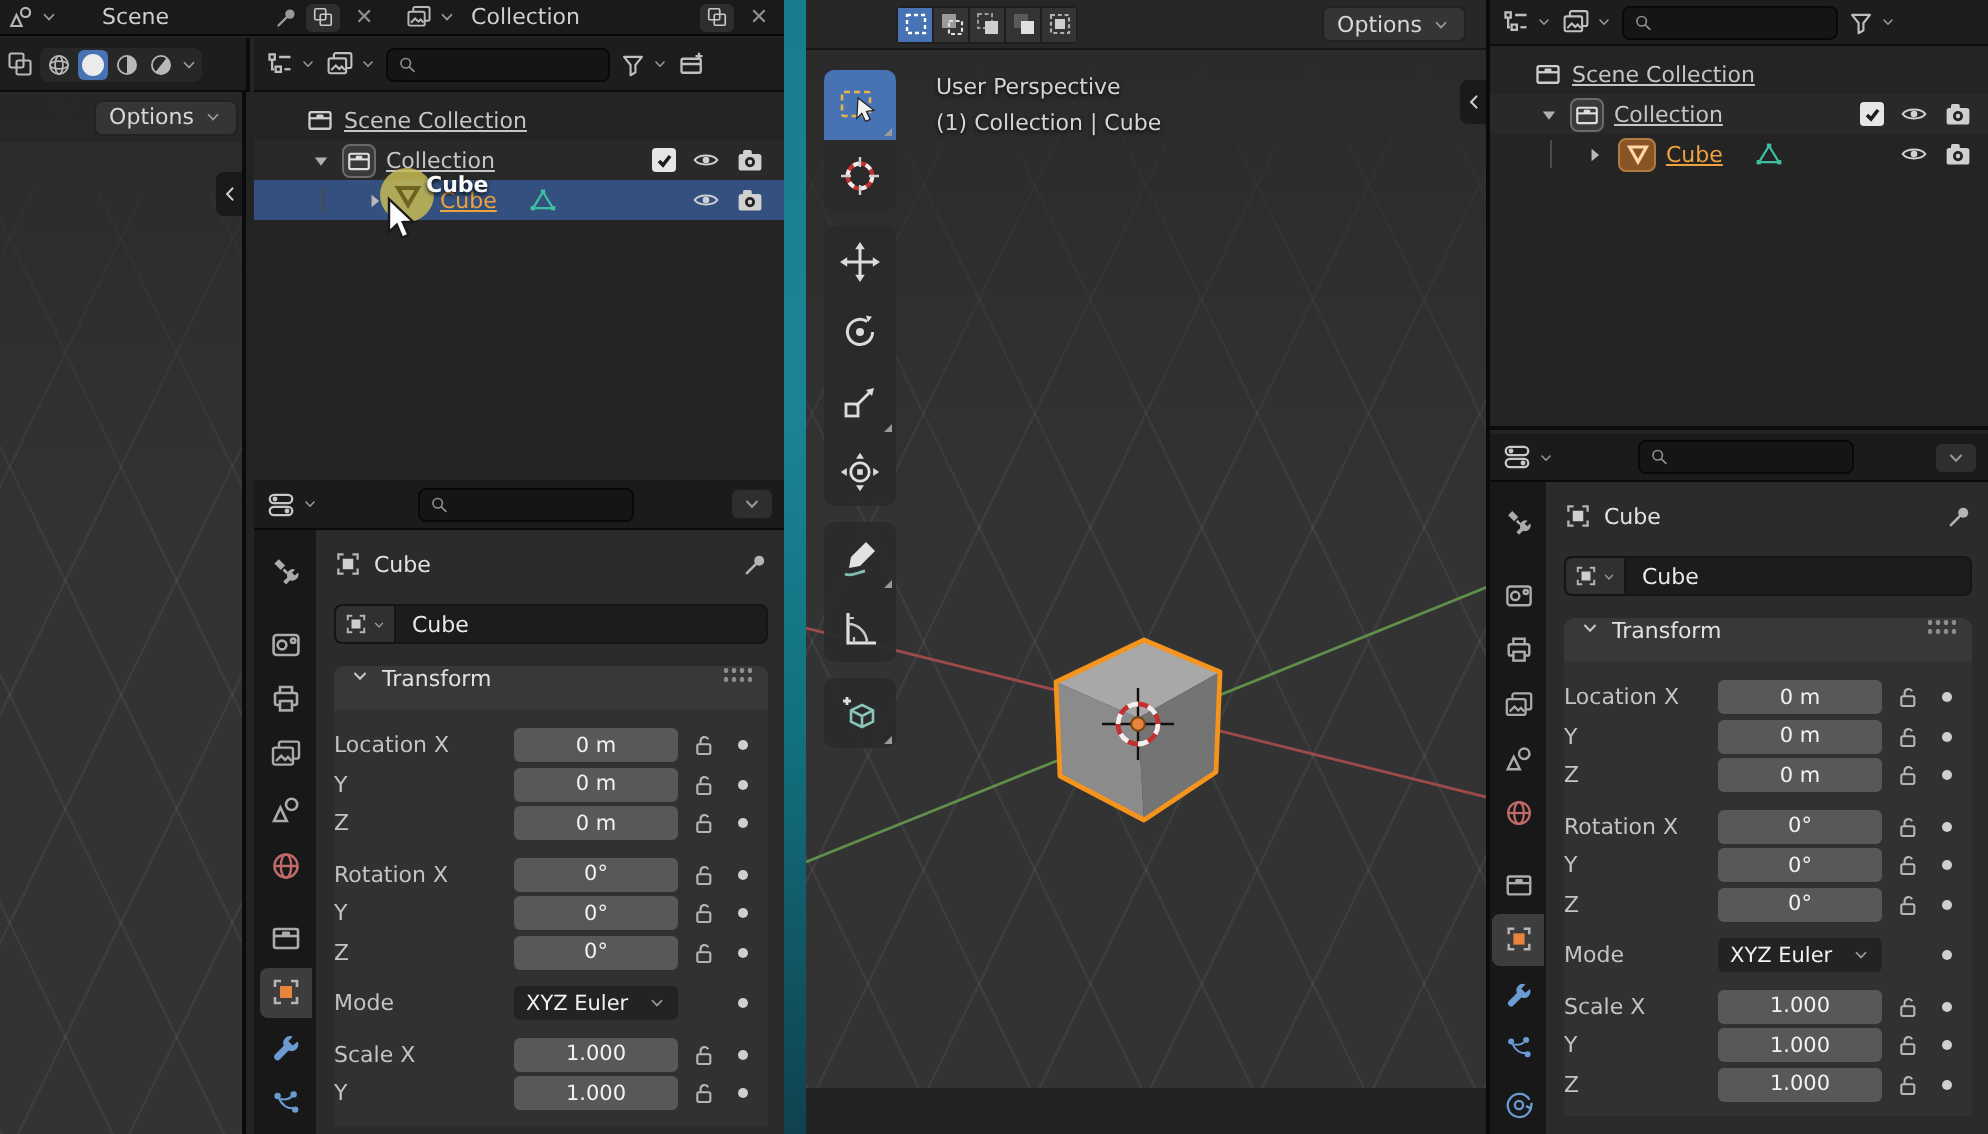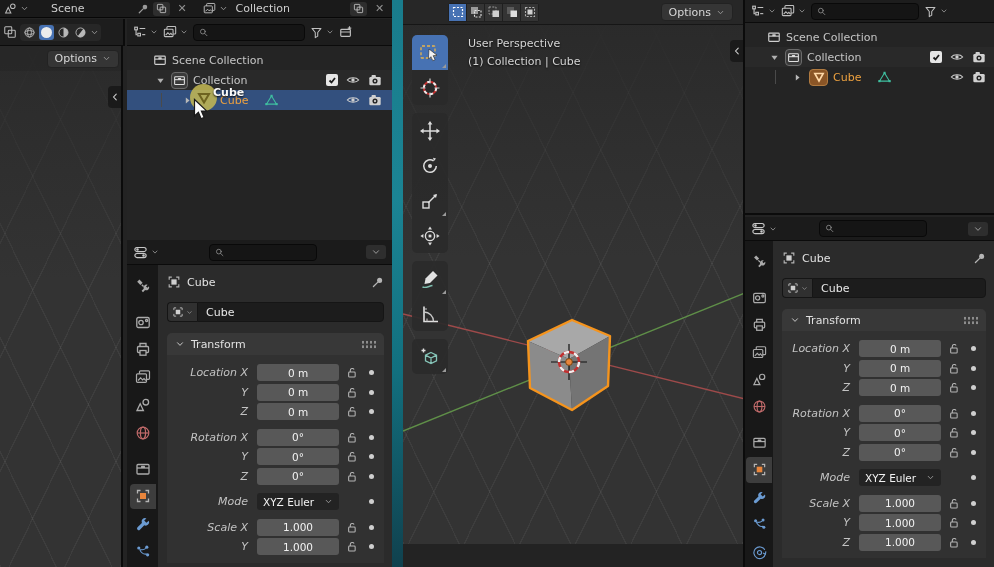--- a/index.html
+++ b/index.html
@@ -31,21 +31,21 @@
   .search input { background:transparent; border:none; outline:none; color:#ddd; width:100%; font-size:11px; }
   .shade-group { display:flex; align-items:center; background:#272727; border-radius:4px; padding:1px 2px; gap:2px; }
   .sph { width:15px; height:15px; border-radius:3px; display:flex; align-items:center; justify-content:center; }
   .sph.active { background:#4772b3; }
 
   
   .outl-body { background:#242424; overflow:hidden; }
   .orow { height:20px; display:flex; align-items:center; padding-left:8px; position:relative; color:#c5c5c5; }
   .orow.alt { background:#292929; }
   .orow.sel { background:#33507e; }
-  .orow .name { margin-left:5px; }
+  .orow .name { margin-left:5px;text-decoration:underline; }
   .orow .name.orange { color:#eda13f; }
   .orow .rt { position:absolute; display:flex; align-items:center; }
   .cbx { width:12px; height:12px; background:#e6e6e6; border-radius:2px; display:flex; align-items:center; justify-content:center; }
   .icobox { border:1px solid #6b6b6b; border-radius:4px; padding:1px; background:#3a3a3a; }
   .indent-line { width:1px; height:14px; background:#4a4a4a; margin-right:6px; }
 
   
   .pp-hdr { background:#1b1b1b; border-bottom:1px solid #0b0b0b; display:flex; align-items:center; padding:0 6px; gap:6px; }
   .pp-tabs { background:#181818; display:flex; flex-direction:column; align-items:center; padding-top:8px; }
   .tab { width:26px; height:26px; display:flex; align-items:center; justify-content:center; border-radius:4px 0 0 4px; margin-bottom:2px; color:#ababab; }
@@ -53,27 +53,27 @@
   .tab.active { background:#3d3d3d; }
   .pp-main { background:#2b2b2b; overflow:hidden; padding:6px 8px 0 9px; }
   .crumb { display:flex; align-items:center; gap:6px; height:22px; color:#e2e2e2; }
   .crumb .pin { margin-left:auto; }
   .namerow { display:flex; height:20px; margin-top:9px; }
   .namerow .ibtn { width:30px; background:#303030; border:1px solid #151515; border-right:none; border-radius:4px 0 0 4px;
     display:flex; align-items:center; justify-content:center; gap:2px; }
   .namerow .nfield { flex:1; background:#1c1c1c; border:1px solid #151515; border-radius:0 4px 4px 0;
     display:flex; align-items:center; padding:0 8px; color:#e8e8e8; }
   .panel { margin-top:11px; border-radius:5px 5px 0 0; overflow:hidden; }
-  .panel-hd { height:22px; background:#383838; display:flex; align-items:center; gap:6px; padding:0 8px; color:#e0e0e0; }
+  .panel-hd { height:22px; background:#383838; display:flex; align-items:flex-start; gap:6px; padding:0 8px; color:#e0e0e0; }
   .panel-hd .grip { margin-left:auto; width:15px; height:9px;
     background-image:radial-gradient(#8d8d8d 1px, transparent 1.3px); background-size:4px 4.5px; }
   .panel-bd { background:#313131; padding:8px 0 6px 0; }
   .trow { height:19.5px; display:flex; align-items:center; padding-right:5px; }
   .trow.gapa { margin-top:6px; }
-  .tlabel { flex:1; text-align:right; padding-right:9px; color:#c3c3c3; white-space:nowrap;font-style:italic; }
+  .tlabel { flex:1; text-align:left; padding-right:9px; color:#c3c3c3; white-space:nowrap; }
   .tfield { width:82px; height:17px; background:#585858; border-radius:3px; color:#f2f2f2;
     display:flex; align-items:center; justify-content:center; font-size:10.5px; }
   .tfield.drop { background:#232323; justify-content:flex-start; padding:0 6px; }
   .tfield.drop .cdn { margin-left:auto; }
   .lockc { width:24px; display:flex; justify-content:center; color:#b5b5b5; }
   .dotc { width:16px; display:flex; justify-content:center; }
   .dot { width:5px; height:5px; border-radius:50%; background:#cfcfcf; }
 
   
   .vp-body { background:#333333; position:relative; overflow:hidden; }

